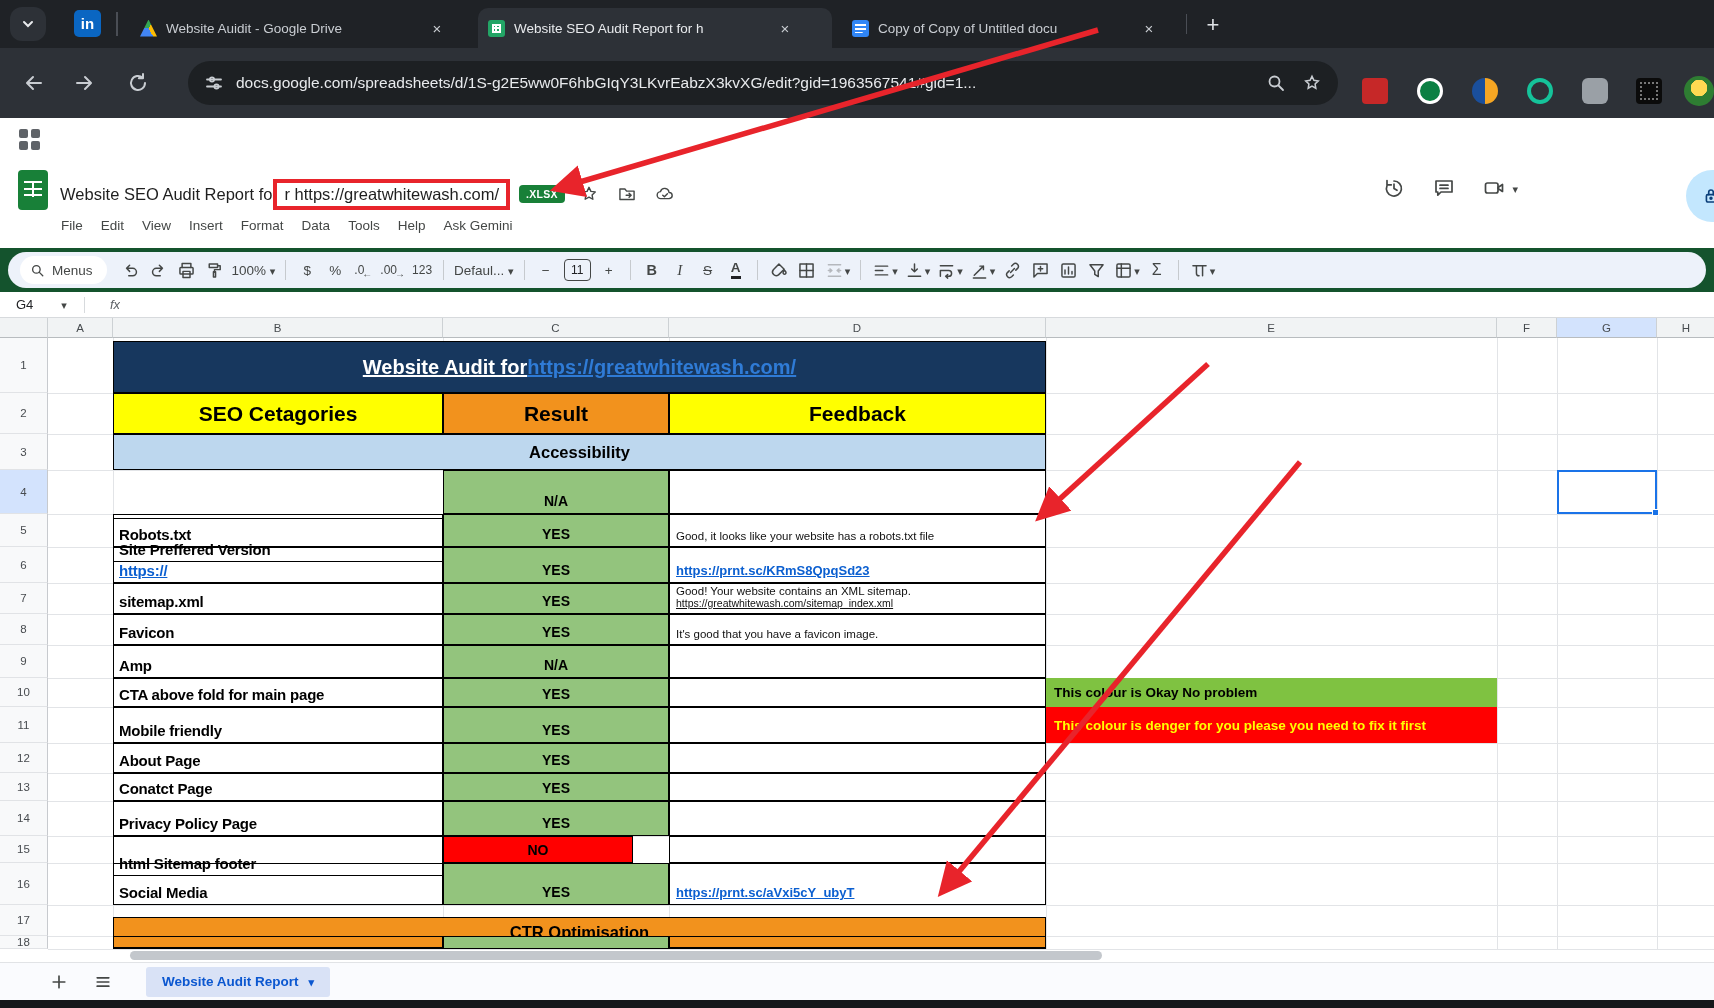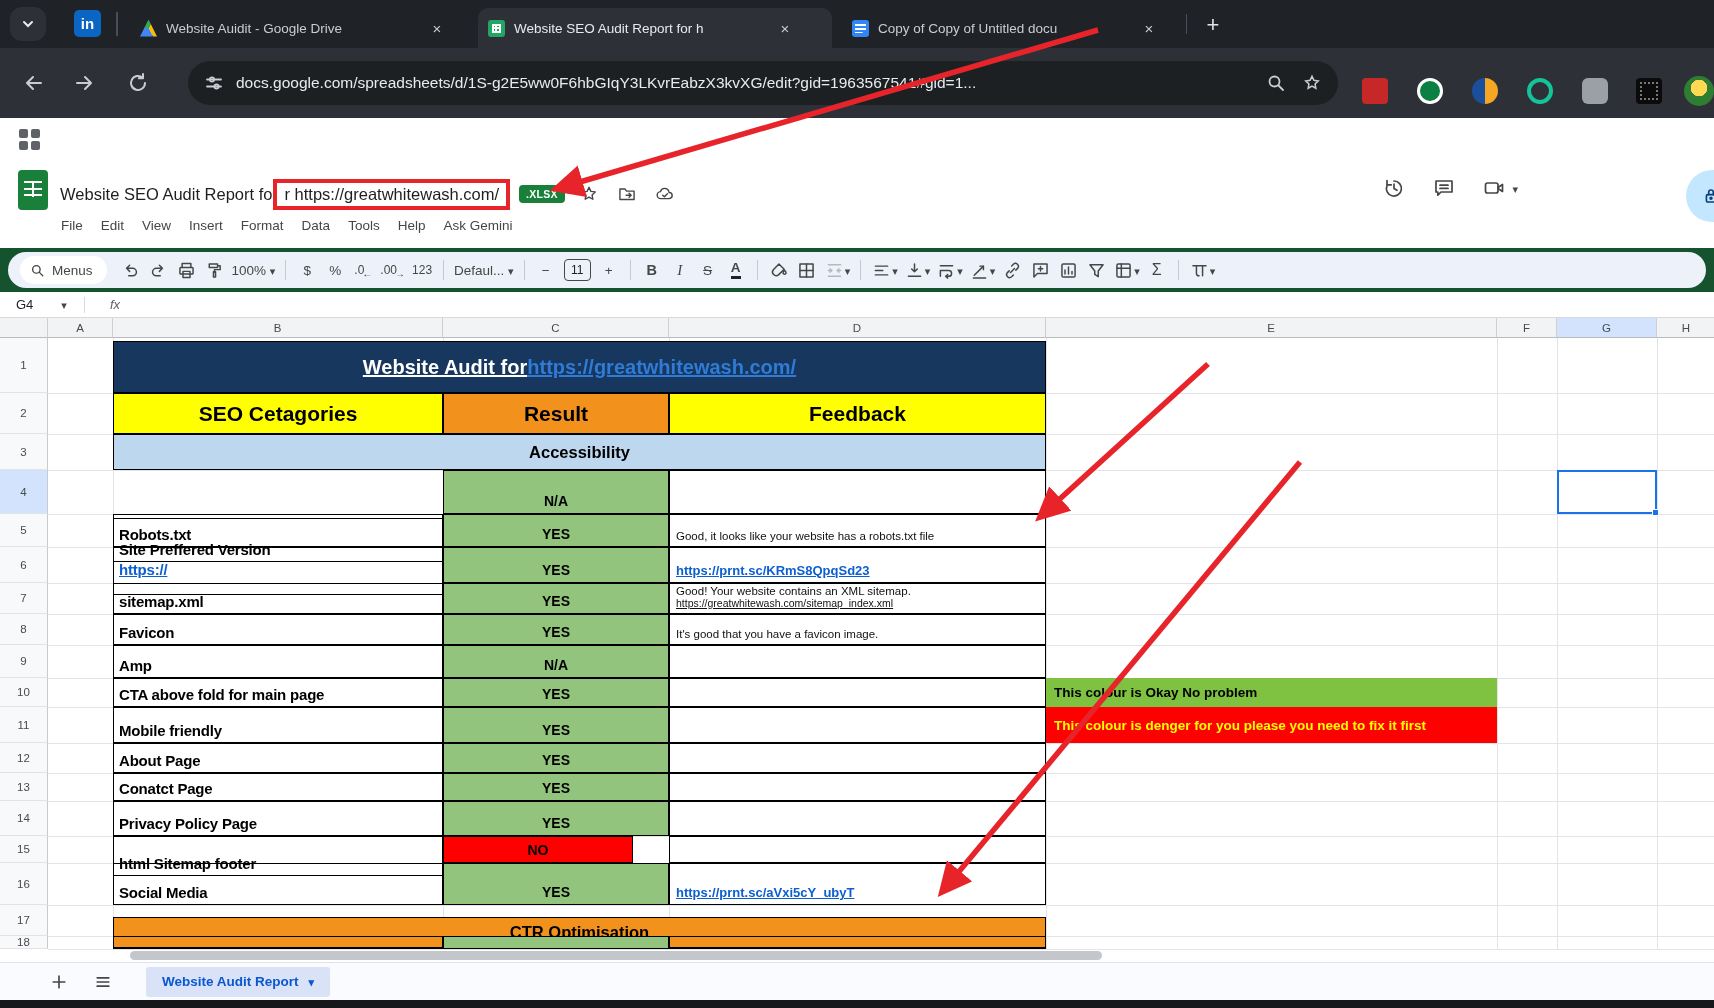--- a/index.html
+++ b/index.html
@@ -472,21 +472,21 @@
       <div class="abs tcell bandtxt" style="left: 669px; top: 75px; width: 377px; height: 41px; background: rgb(255, 255, 0); font-size: 21px;">Feedback</div>
       <div class="abs tcell bandtxt" style="left: 113px; top: 116px; width: 933px; height: 36px; background: rgb(189, 215, 238);">Accessibility</div>
       <div class="abs tcell catcell" style="left: 113px; top: 152px; width: 330px; height: 44px; margin-top: 48px;">Site Preffered Version</div>
       <div class="abs tcell rescell" style="left: 443px; top: 152px; width: 226px; height: 44px; background: rgb(147, 196, 125);">N/A</div>
       <div class="abs tcell fbcell" style="left: 669px; top: 152px; width: 377px; height: 44px;"></div>
       <div class="abs tcell catcell" style="left: 113px; top: 196px; width: 330px; height: 33px;">Robots.txt</div>
       <div class="abs tcell rescell" style="left: 443px; top: 196px; width: 226px; height: 33px; background: rgb(147, 196, 125);">YES</div>
       <div class="abs tcell fbcell" style="left: 669px; top: 196px; width: 377px; height: 33px;">
         <span style="white-space: nowrap;">Good, it looks like your website has a robots.txt file</span>
       </div>
-      <div class="abs tcell catcell" style="left: 113px; top: 229px; width: 330px; height: 48px; align-items: center;">
+      <div class="abs tcell catcell" style="left: 113px; top: 229px; width: 330px; height: 36px;">
         <span class="linktxt">https://</span>
       </div>
       <div class="abs tcell rescell" style="left: 443px; top: 229px; width: 226px; height: 36px; background: rgb(147, 196, 125);">YES</div>
       <div class="abs tcell fbcell" style="left: 669px; top: 229px; width: 377px; height: 36px;">
         <span class="linktxt" style="font-size: 13px; white-space: nowrap;">https://prnt.sc/KRmS8QpqSd23</span>
       </div>
       <div class="abs tcell catcell" style="left: 113px; top: 265px; width: 330px; height: 31px;">sitemap.xml</div>
       <div class="abs tcell rescell" style="left: 443px; top: 265px; width: 226px; height: 31px; background: rgb(147, 196, 125);">YES</div>
       <div class="abs tcell fbcell" style="left: 669px; top: 265px; width: 377px; height: 31px;">
         <span style="white-space: nowrap;">Good! Your website contains an XML sitemap.</span>

